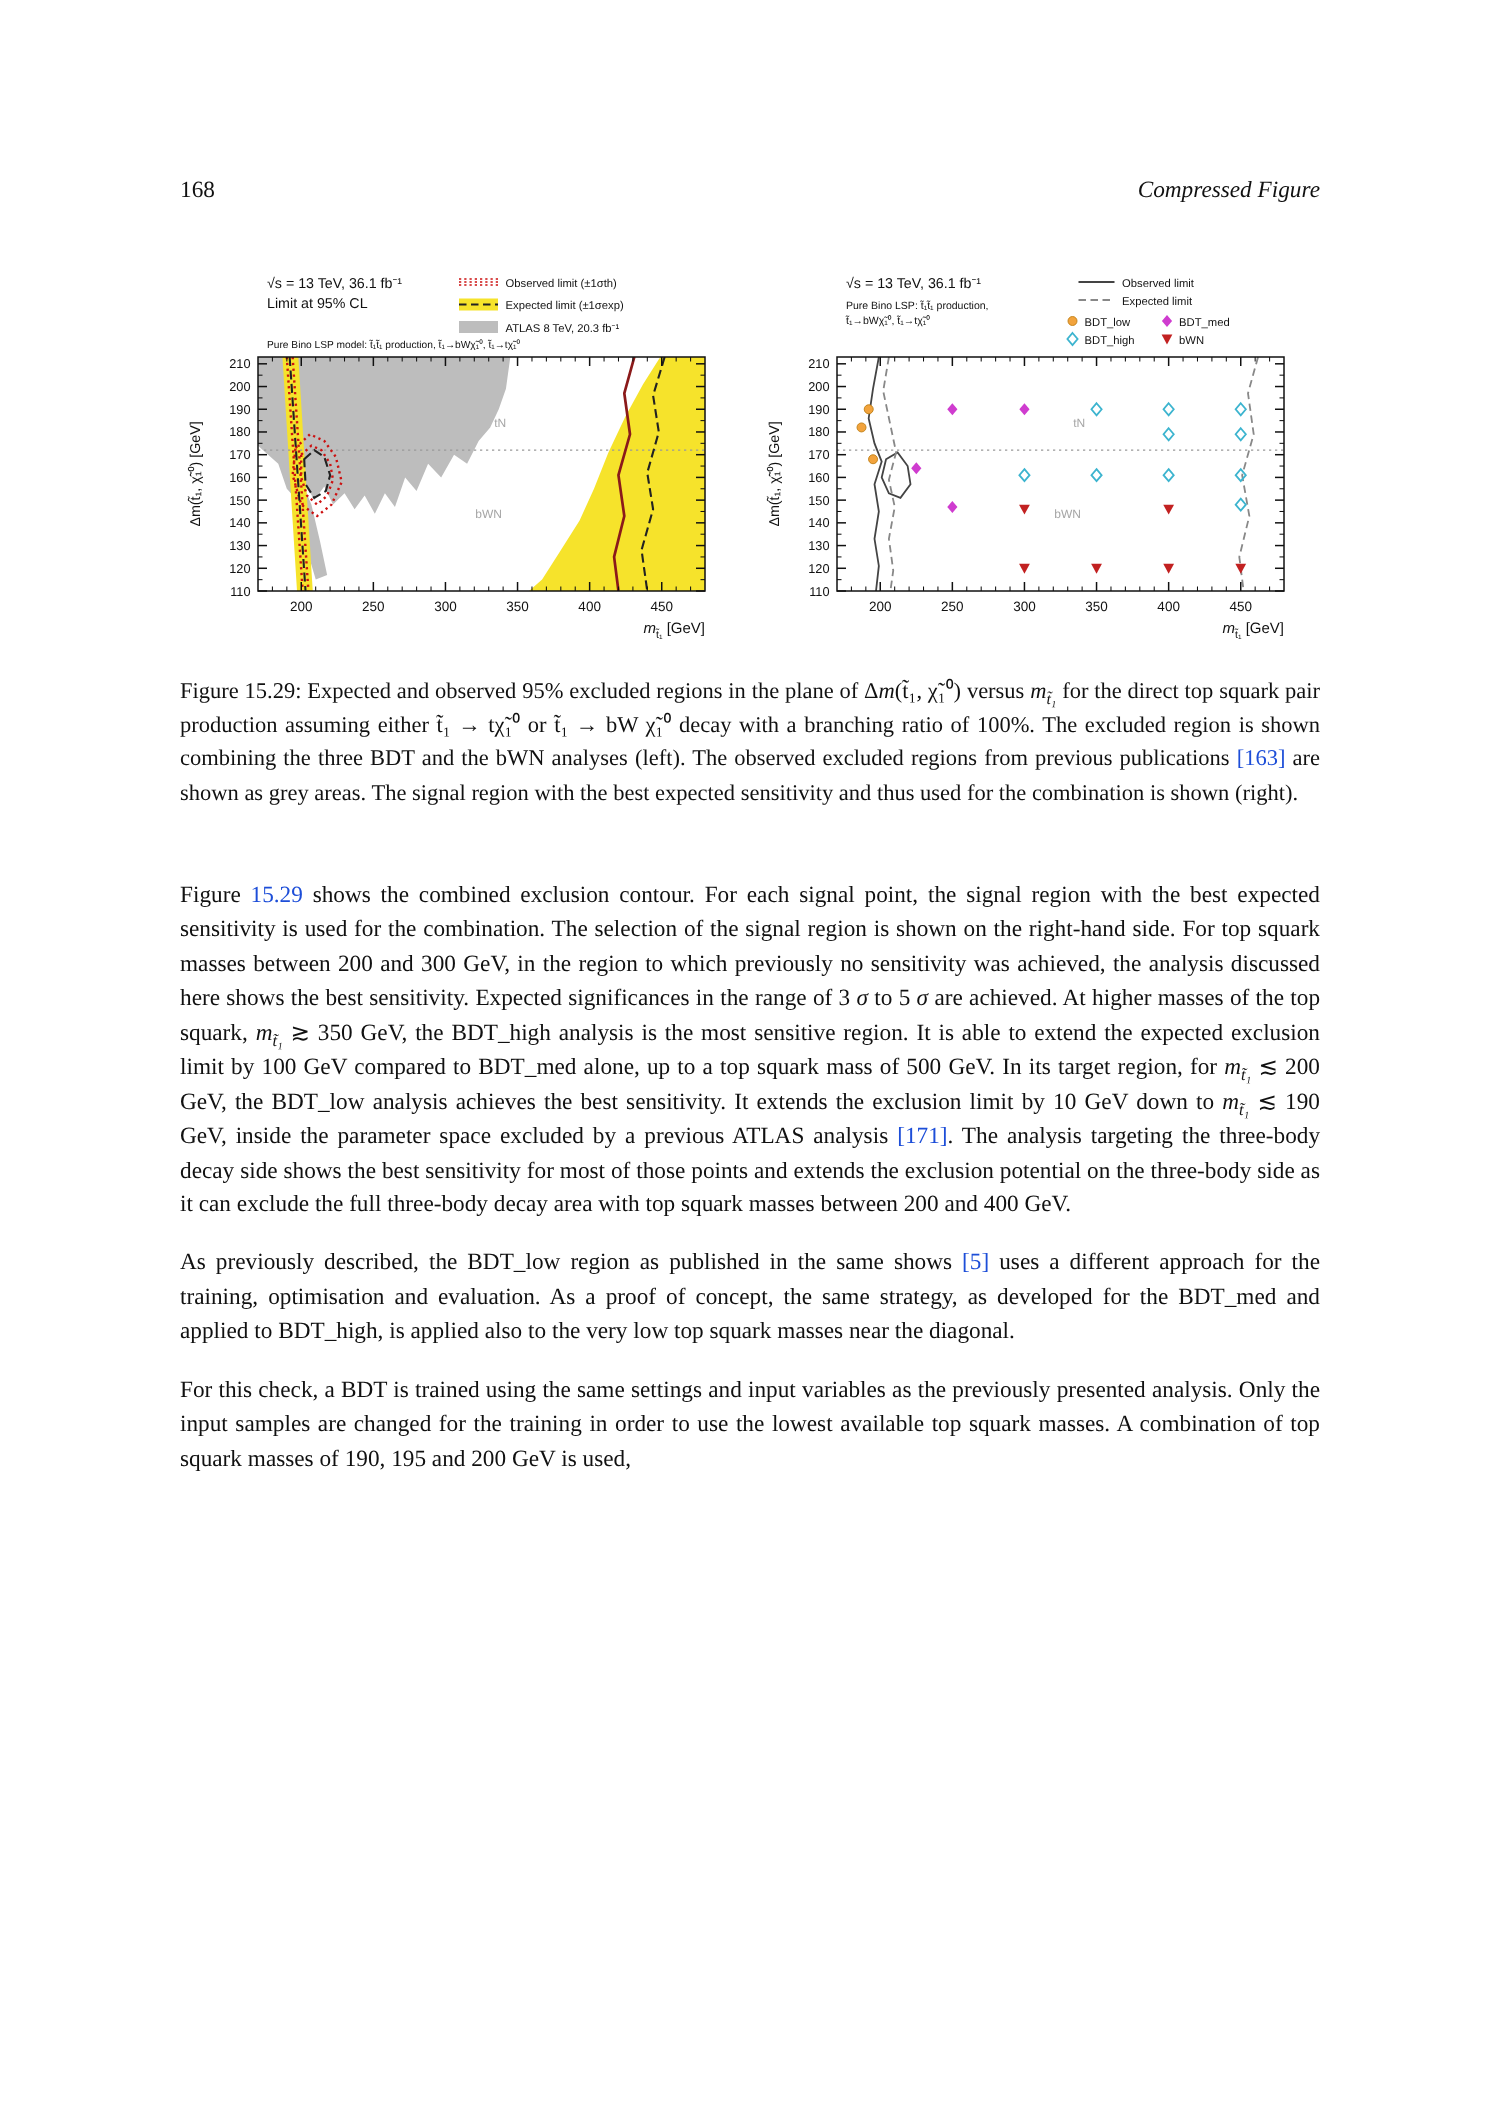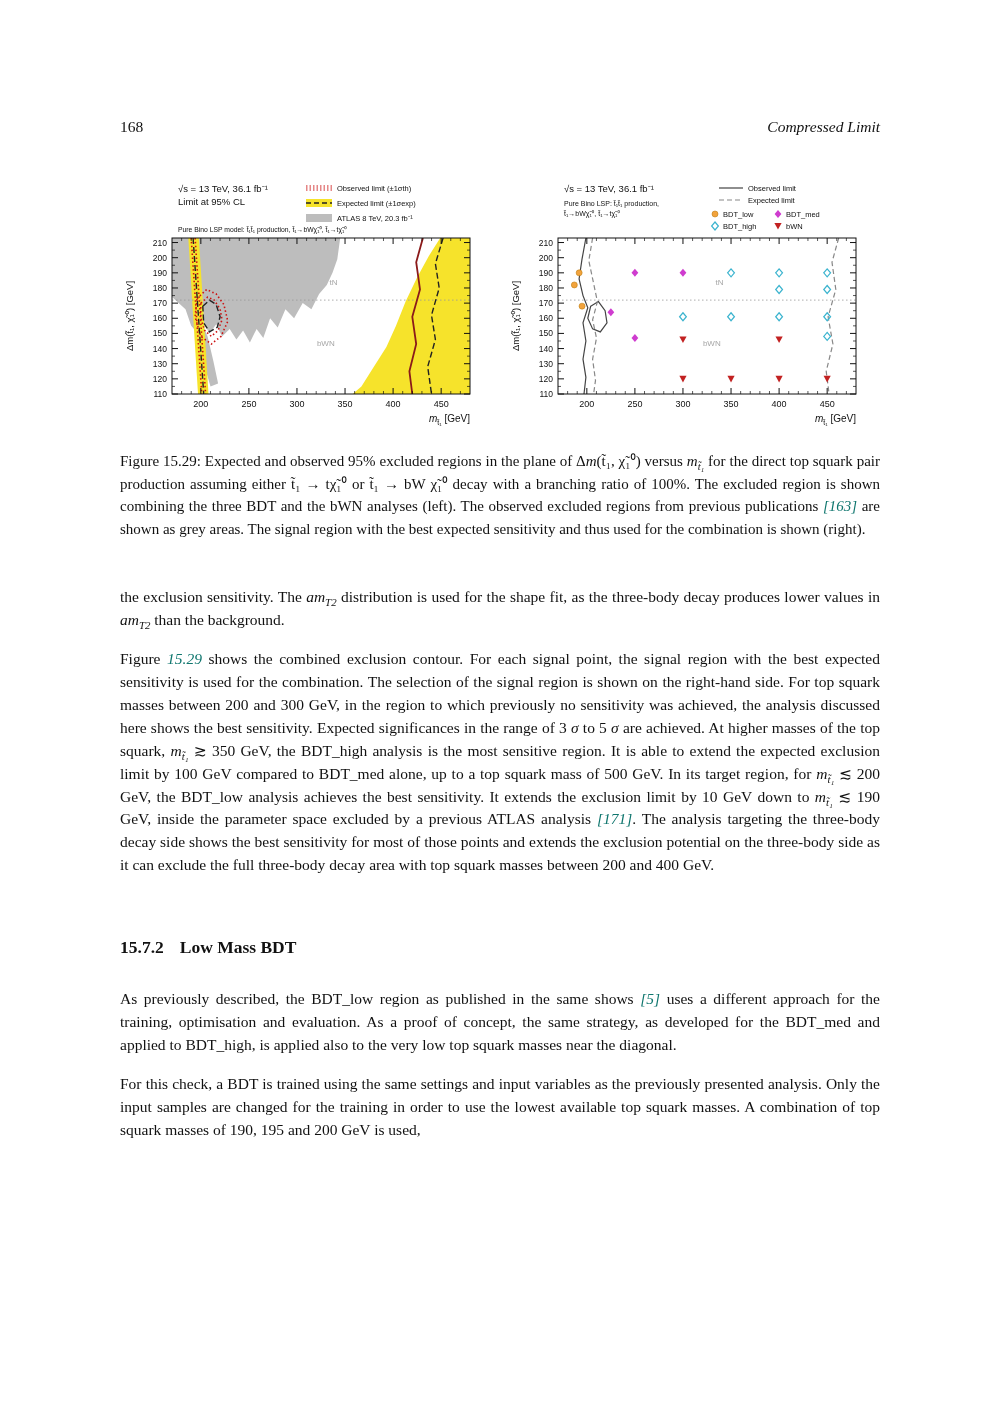--- a/index.html
+++ b/index.html
@@ -11,30 +11,30 @@
   .plots{display:flex;gap:14px;align-items:flex-start;}
   .plots svg{display:block;font-family:"Liberation Sans",sans-serif;}
   figcaption{margin-top:22px;font-size:15px;line-height:1.5;text-align:justify;}
   main{margin-top:46px;}
   p{margin:0 0 16px 0;font-size:15.5px;line-height:1.48;text-align:justify;}
   h2{font-size:17.5px;margin:60px 0 30px 0;font-weight:bold;}
   h2 .sec-num{margin-right:16px;}
   .b{font-weight:normal;}
   .i{font-style:italic;}
   .sub{vertical-align:sub;font-size:0.7em;line-height:0;}
-  .link{color:#0f766e;cursor:pointer;font-style:italic;}
+  .link{color:#1d4ed8;cursor:pointer;}
 </style>
 </head>
 <body>
 
 <div class="page">
 
   <header class="running-header">
     <span>168</span>
-    <span class="running-title">Compressed Limit</span>
+    <span class="running-title">Compressed Figure</span>
   </header>
 
   <figure>
     <div class="plots">
       <svg width="372" height="252" viewBox="0 0 372 252">
           <defs>
             <clipPath id="clip0">
               <rect x="52" y="62" width="298" height="156"></rect>
             </clipPath>
           </defs>
@@ -372,22 +372,18 @@
           <path d="M209 46L212.4 50L209 54L205.6 50Z" fill="none" stroke="#3cb4cf" stroke-width="1.2"></path>
           <text x="217" y="53" font-size="7.5" fill="#111">BDT_high</text>
           <path d="M268.4 47L275.6 47L272 53.6Z" fill="#c22121"></path>
           <text x="280" y="53" font-size="7.5" fill="#111">bWN</text>
         </svg>
     </div>
     <figcaption><span class="b">Figure 15.29:</span><span> Expected and observed 95% excluded regions in the plane of Δ</span><span class="i">m</span><span>(t̃₁, χ̃₁⁰) versus </span><span class="i">m</span><span class="i sub">t̃₁</span><span> for the direct top squark pair production assuming either t̃₁ → tχ̃₁⁰ or t̃₁ → bW χ̃₁⁰ decay with a branching ratio of 100%. The excluded region is shown combining the three BDT and the bWN analyses (left). The observed excluded regions from previous publications </span><span class="link">[163]</span><span> are shown as grey areas. The signal region with the best expected sensitivity and thus used for the combination is shown (right).</span></figcaption>
   </figure>
 
   <main>
-    <p><span>the exclusion sensitivity. The </span><span class="i">am</span><span class="i sub">T2</span><span> distribution is used for the shape fit, as the three-body decay produces lower values in </span><span class="i">am</span><span class="i sub">T2</span><span> than the background.</span></p>
     <p><span>Figure </span><span class="link">15.29</span><span> shows the combined exclusion contour. For each signal point, the signal region with the best expected sensitivity is used for the combination. The selection of the signal region is shown on the right-hand side. For top squark masses between 200 and 300 GeV, in the region to which previously no sensitivity was achieved, the analysis discussed here shows the best sensitivity. Expected significances in the range of 3 </span><span class="i">σ</span><span> to 5 </span><span class="i">σ</span><span> are achieved. At higher masses of the top squark, </span><span class="i">m</span><span class="i sub">t̃₁</span><span> ≳ 350 GeV, the BDT_high analysis is the most sensitive region. It is able to extend the expected exclusion limit by 100 GeV compared to BDT_med alone, up to a top squark mass of 500 GeV. In its target region, for </span><span class="i">m</span><span class="i sub">t̃₁</span><span> ≲ 200 GeV, the BDT_low analysis achieves the best sensitivity. It extends the exclusion limit by 10 GeV down to </span><span class="i">m</span><span class="i sub">t̃₁</span><span> ≲ 190 GeV, inside the parameter space excluded by a previous ATLAS analysis </span><span class="link">[171]</span><span>. The analysis targeting the three-body decay side shows the best sensitivity for most of those points and extends the exclusion potential on the three-body side as it can exclude the full three-body decay area with top squark masses between 200 and 400 GeV.</span></p>
-    <h2>
-      <span class="sec-num">15.7.2</span><span>Low Mass BDT</span>
-    </h2>
     <p><span>As previously described, the BDT_low region as published in the same shows </span><span class="link">[5]</span><span> uses a different approach for the training, optimisation and evaluation. As a proof of concept, the same strategy, as developed for the BDT_med and applied to BDT_high, is applied also to the very low top squark masses near the diagonal.</span></p>
     <p><span>For this check, a BDT is trained using the same settings and input variables as the previously presented analysis. Only the input samples are changed for the training in order to use the lowest available top squark masses. A combination of top squark masses of 190, 195 and 200 GeV is used,</span></p>
   </main>
 
 </div>
 
 </body></html>

